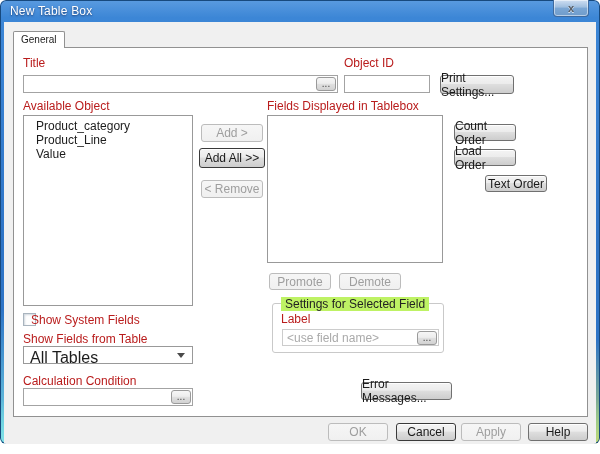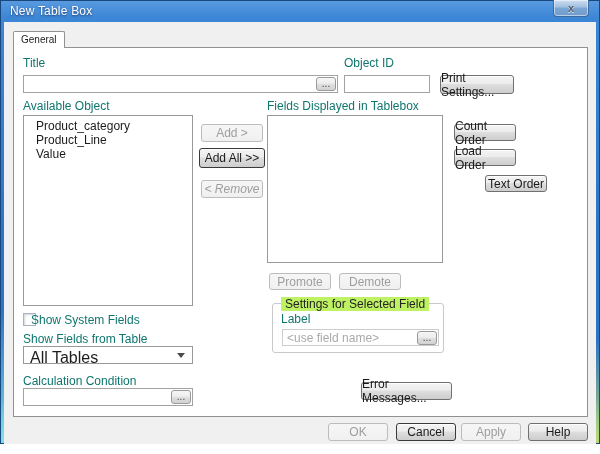--- a/index.html
+++ b/index.html
@@ -1,20 +1,20 @@
 <!DOCTYPE html>
 <html><head>
 <meta charset="utf-8">
 <style>
   html,body{margin:0;padding:0;background:#fff;}
   *{box-sizing:border-box;font-family:"Liberation Sans","DejaVu Sans",sans-serif;}
 
   .dialog{
     position:relative;width:600px;height:444px;overflow:hidden;
-    border-radius:0;
+    border-radius:6px;
     background:
       radial-gradient(circle at 100% 100%, rgba(190,214,110,0.95) 0%, rgba(190,214,110,0) 14%),
       radial-gradient(circle at 0% 100%, rgba(126,224,230,0.9) 0%, rgba(126,224,230,0) 18%),
       linear-gradient(to bottom,#5a9be0 0%, #3c86d6 4%, #2e74c6 55%, #2e74c6 90%, #49b6d6 96%, #8ae2e8 100%);
     box-shadow:0 0 0 1px #17497e inset;
     padding-left:36px;
   }
   .titlebar{position:absolute;left:0;top:0;width:100%;height:22px;}
   .titlebar .title{
     position:absolute;left:10px;top:4px;font-size:12px;color:#ffffff;
@@ -40,21 +40,21 @@
   .tab{
     position:absolute;left:9px;top:9px;height:17px;padding:2px 7px 0 7px;
     background:#ffffff;border:1px solid #919191;border-bottom:none;
     border-radius:2px 2px 0 0;font-size:10px;color:#1c1c1c;z-index:2;cursor:default;
   }
   .panel{
     position:absolute;left:9px;top:25px;width:575px;height:370px;
     background:#ffffff;border:1px solid #919191;z-index:1;
   }
 
-  .lbl{position:absolute;font-size:12px;color:#0f766e;white-space:nowrap;}
+  .lbl{position:absolute;font-size:12px;color:#b91c1c;white-space:nowrap;}
 
   .inputbox{
     position:absolute;background:#ffffff;border:1px solid #a3a3a3;
   }
   .inputbox input{
     position:absolute;left:0;top:0;width:100%;height:100%;
     border:none;outline:none;padding:0 4px;font-size:12px;color:#333;background:transparent;
   }
   .inputbox.dim{border-color:#cccccc;}
   .inputbox.dim input{color:#aaaaaa;}
@@ -145,21 +145,21 @@
 
       <div class="lbl" style="left:9px;top:51px;">Available Object</div>
       <div class="listbox" style="left:9px;top:67px;width:170px;height:191px;">
         <div class="item">Product_category</div>
         <div class="item">Product_Line</div>
         <div class="item">Value</div>
       </div>
 
       <div class="btn disabled" style="left:187px;top:76px;width:62px;height:18px;">Add &gt;</div>
       <div class="btn dark" style="left:185px;top:100px;width:66px;height:20px;">Add All &gt;&gt;</div>
-      <div class="btn disabled" style="left:187px;top:132px;width:62px;height:18px;font-style:italic;">&lt; Remove</div>
+      <div class="btn disabled" style="left:187px;top:132px;width:62px;height:18px;">&lt; Remove</div>
 
       <div class="lbl" style="left:253px;top:51px;">Fields Displayed in Tablebox</div>
       <div class="listbox" style="left:253px;top:67px;width:176px;height:148px;"></div>
 
       <div class="btn" style="left:440px;top:76px;width:62px;height:17px;">Count Order</div>
       <div class="btn" style="left:440px;top:101px;width:62px;height:17px;">Load Order</div>
       <div class="btn" style="left:440px;top:127px;width:62px;height:17px;margin-left:31px;">Text Order</div>
 
       <div class="btn disabled" style="left:255px;top:225px;width:62px;height:17px;">Promote</div>
       <div class="btn disabled" style="left:325px;top:225px;width:62px;height:17px;">Demote</div>

